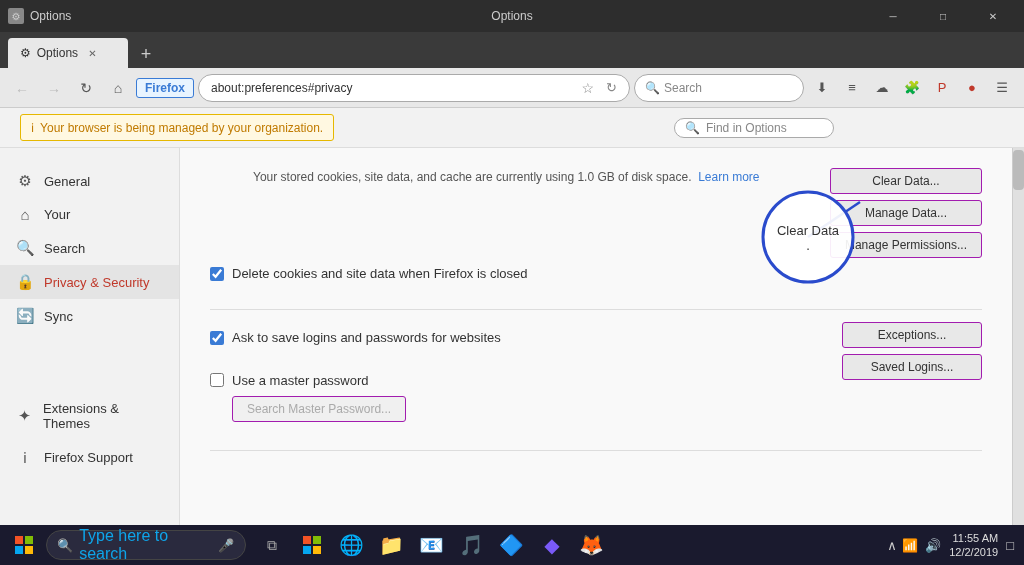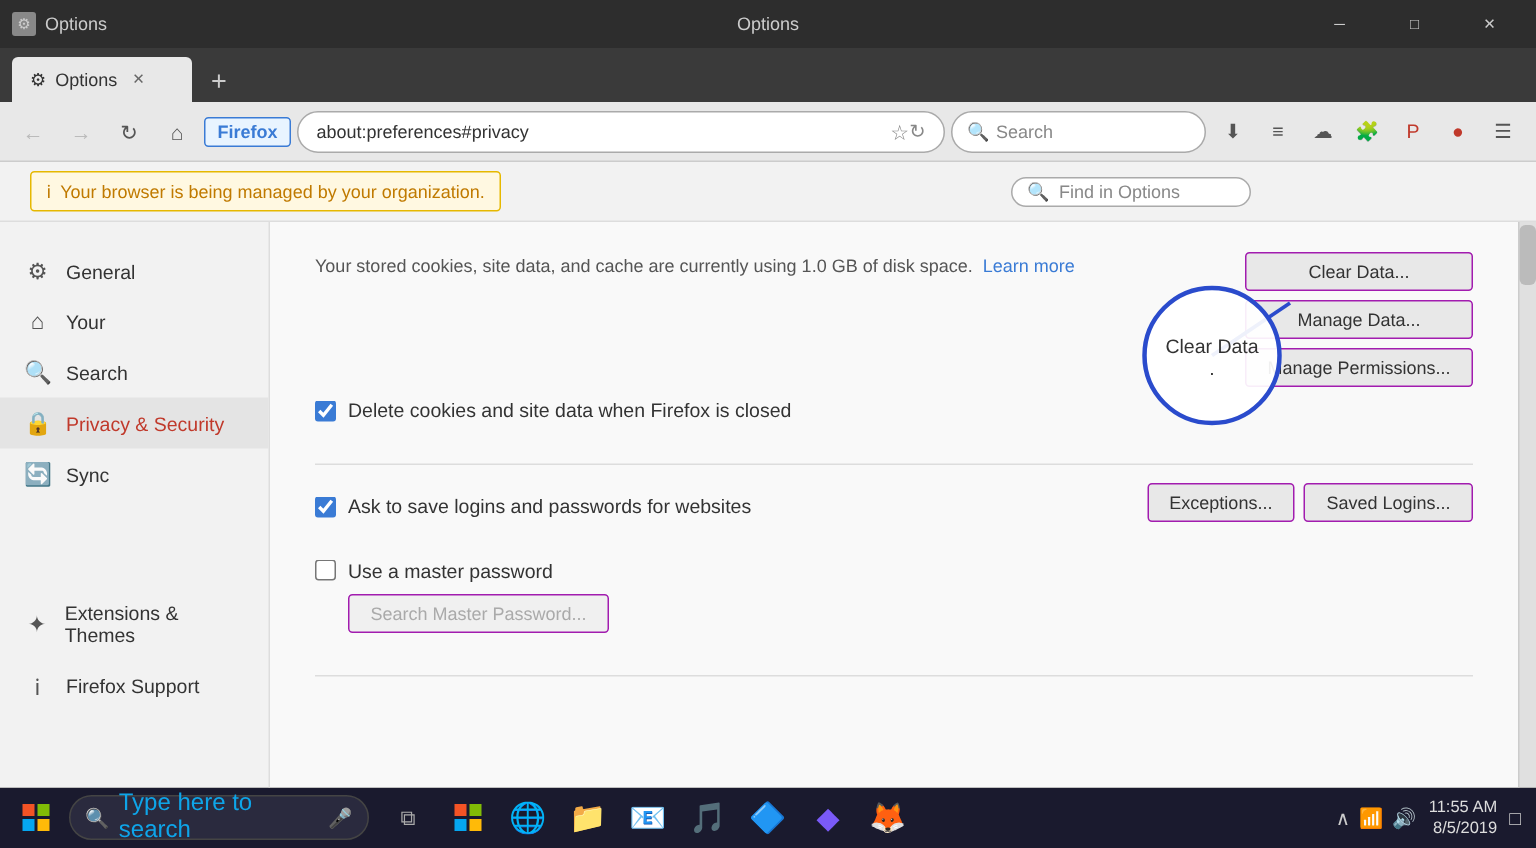--- a/index.html
+++ b/index.html
@@ -68,21 +68,21 @@
     .url-bar {
       flex: 1;
       height: 28px;
       border: 1px solid #aaa;
       border-radius: 14px;
       padding: 0 12px;
       font-size: 12px;
       background: #fff;
       display: flex;
       align-items: center;
-      gap: 0;
+      gap: 12px;
     }
     .url-text { flex: 1; font-size: 12px; color: #333; }
     .url-star { color: #888; font-size: 14px; }
     .search-bar {
       width: 170px;
       height: 28px;
       border: 1px solid #aaa;
       border-radius: 14px;
       padding: 0 10px;
       font-size: 12px;
@@ -167,20 +167,21 @@
       font-weight: 600;
       color: #333;
       margin-bottom: 10px;
       padding-bottom: 4px;
     }
     .section-desc {
       font-size: 12px;
       color: #555;
       margin-bottom: 10px;
       line-height: 1.5;
+      margin-left: 43px;
     }
     .learn-more { color: #3a7bd5; text-decoration: none; cursor: pointer; }
     .section { margin-bottom: 28px; }
 
     
     .btn {
       border: 1px solid #a21caf;
       background: #e8e8e8;
       padding: 5px 14px;
       font-size: 12px;
@@ -225,21 +226,21 @@
     }
     .checkbox-row-plain input[type="checkbox"] { width: 14px; height: 14px; }
 
     
     .logins-layout {
       display: flex;
       justify-content: space-between;
       align-items: flex-start;
     }
     .logins-left { flex: 1; }
-    .logins-right { display: flex; gap: 6px; min-width: 140px; }
+    .logins-right { display: flex; flex-direction: column; gap: 6px; min-width: 140px; }
 
     
     .content::-webkit-scrollbar { width: 10px; }
     .content::-webkit-scrollbar-track { background: #e8e8e8; }
     .content::-webkit-scrollbar-thumb { background: #bbb; border-radius: 5px; }
 
     
     .annotation-overlay {
       position: fixed;
       top: 0; left: 0;
@@ -499,17 +500,17 @@
     <div class="taskbar-app" style="font-size:20px;">🦊</div>
   </div>
   <div class="taskbar-right">
     <div class="taskbar-icons">
       <span class="taskbar-icon">∧</span>
       <span class="taskbar-icon">📶</span>
       <span class="taskbar-icon">🔊</span>
     </div>
     <div class="taskbar-time">
       <div>11:55 AM</div>
-      <div>8/5/2019</div>
+      <div>12/2/2019</div>
     </div>
     <span class="taskbar-icon">□</span>
   </div>
 </div>
 
 </body></html>

